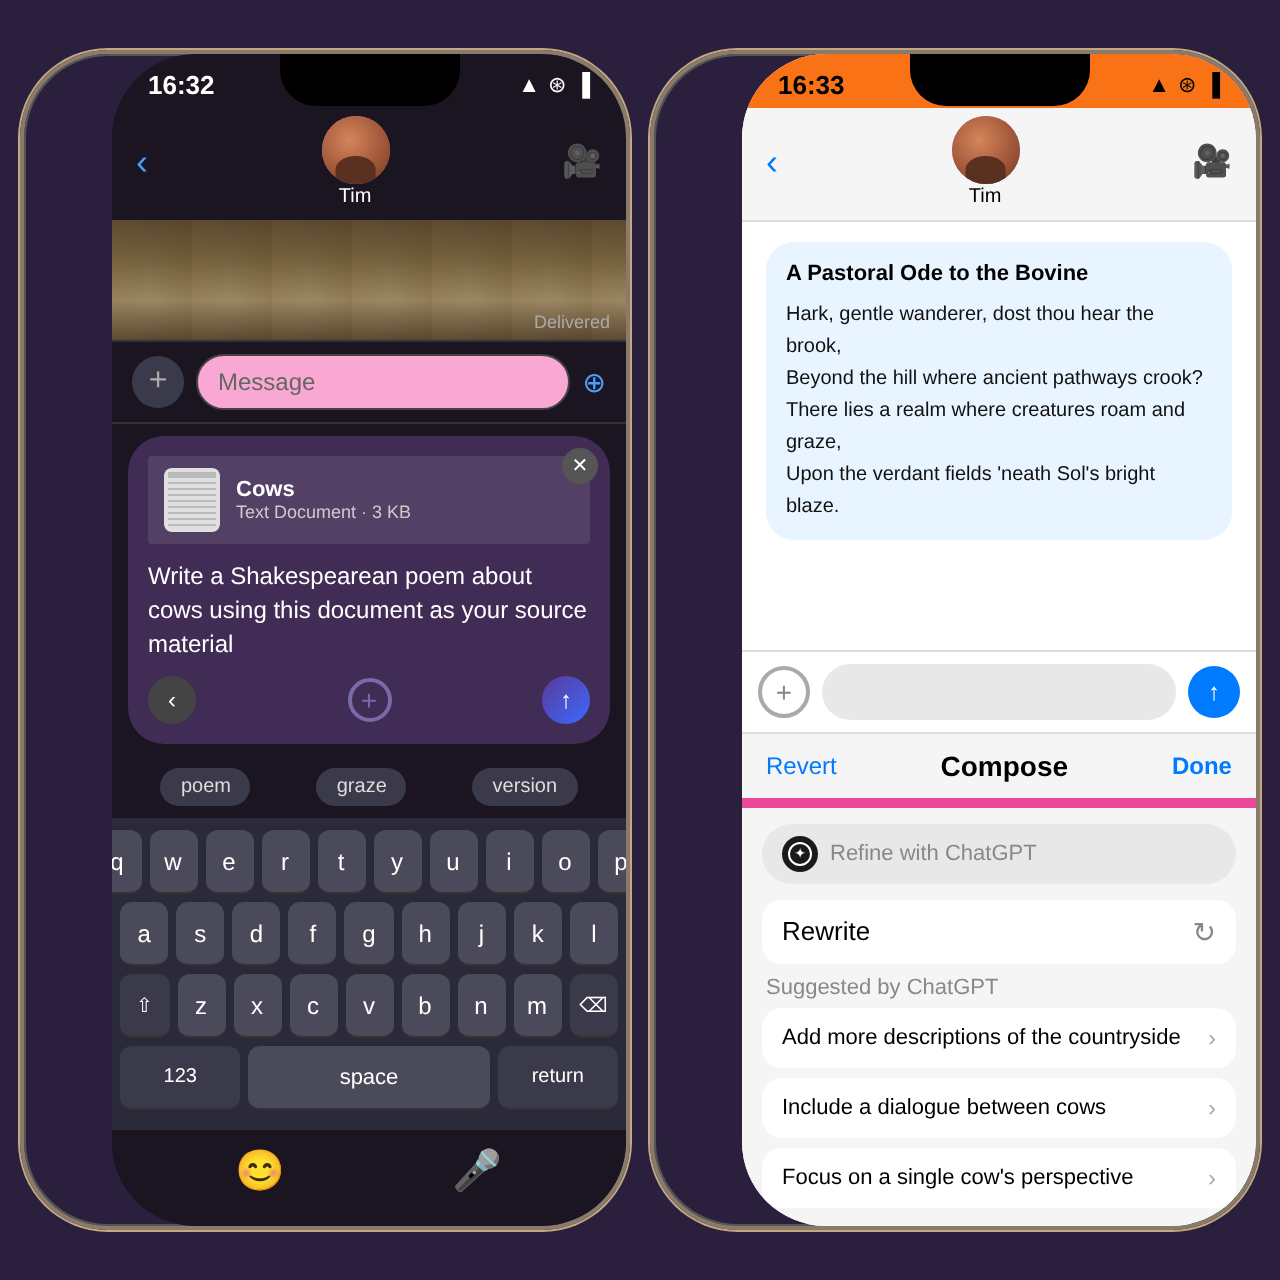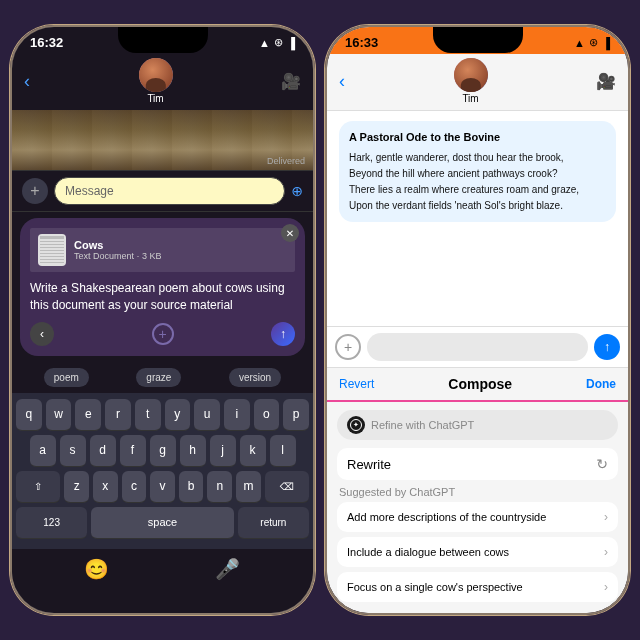--- a/index.html
+++ b/index.html
@@ -27,20 +27,21 @@
 
     
     .phone {
       width: 336px;
       height: 590px;
       border-radius: 44px;
       border: 2px solid #8a7a6a;
       overflow: hidden;
       position: relative;
       box-shadow: 0 0 0 1px #c4a882, inset 0 0 0 1px #555;
+      padding-left: 44px;
     }
 
     .phone-inner {
       width: 100%;
       height: 100%;
       border-radius: 42px;
       overflow: hidden;
       position: relative;
     }
 
@@ -193,21 +194,21 @@
       display: flex;
       align-items: center;
       justify-content: center;
       color: #aaa;
       font-size: 16px;
     }
 
     .message-input {
       flex: 1;
       height: 28px;
-      background: #fef9c3;
+      background: #f9a8d4;
       border-radius: 14px;
       border: 1px solid #444;
       padding: 0 10px;
       font-size: 12px;
       color: #666;
       display: flex;
       align-items: center;
     }
 
     .audio-icon {
@@ -497,21 +498,21 @@
     }
 
     
     .compose-toolbar {
       display: flex;
       align-items: center;
       justify-content: space-between;
       padding: 8px 12px;
       background: #f5f5f5;
       border-top: 1px solid #ddd;
-      border-bottom: 2px solid #ec4899;
+      border-bottom: 5px solid #ec4899;
     }
 
     .toolbar-revert { color: #007aff; font-size: 12px; }
     .toolbar-title { font-size: 14px; font-weight: 600; color: #000; }
     .toolbar-done { color: #007aff; font-size: 12px; font-weight: 600; }
 
     
     .chatgpt-panel {
       background: #f5f5f5;
       padding: 8px 10px;

